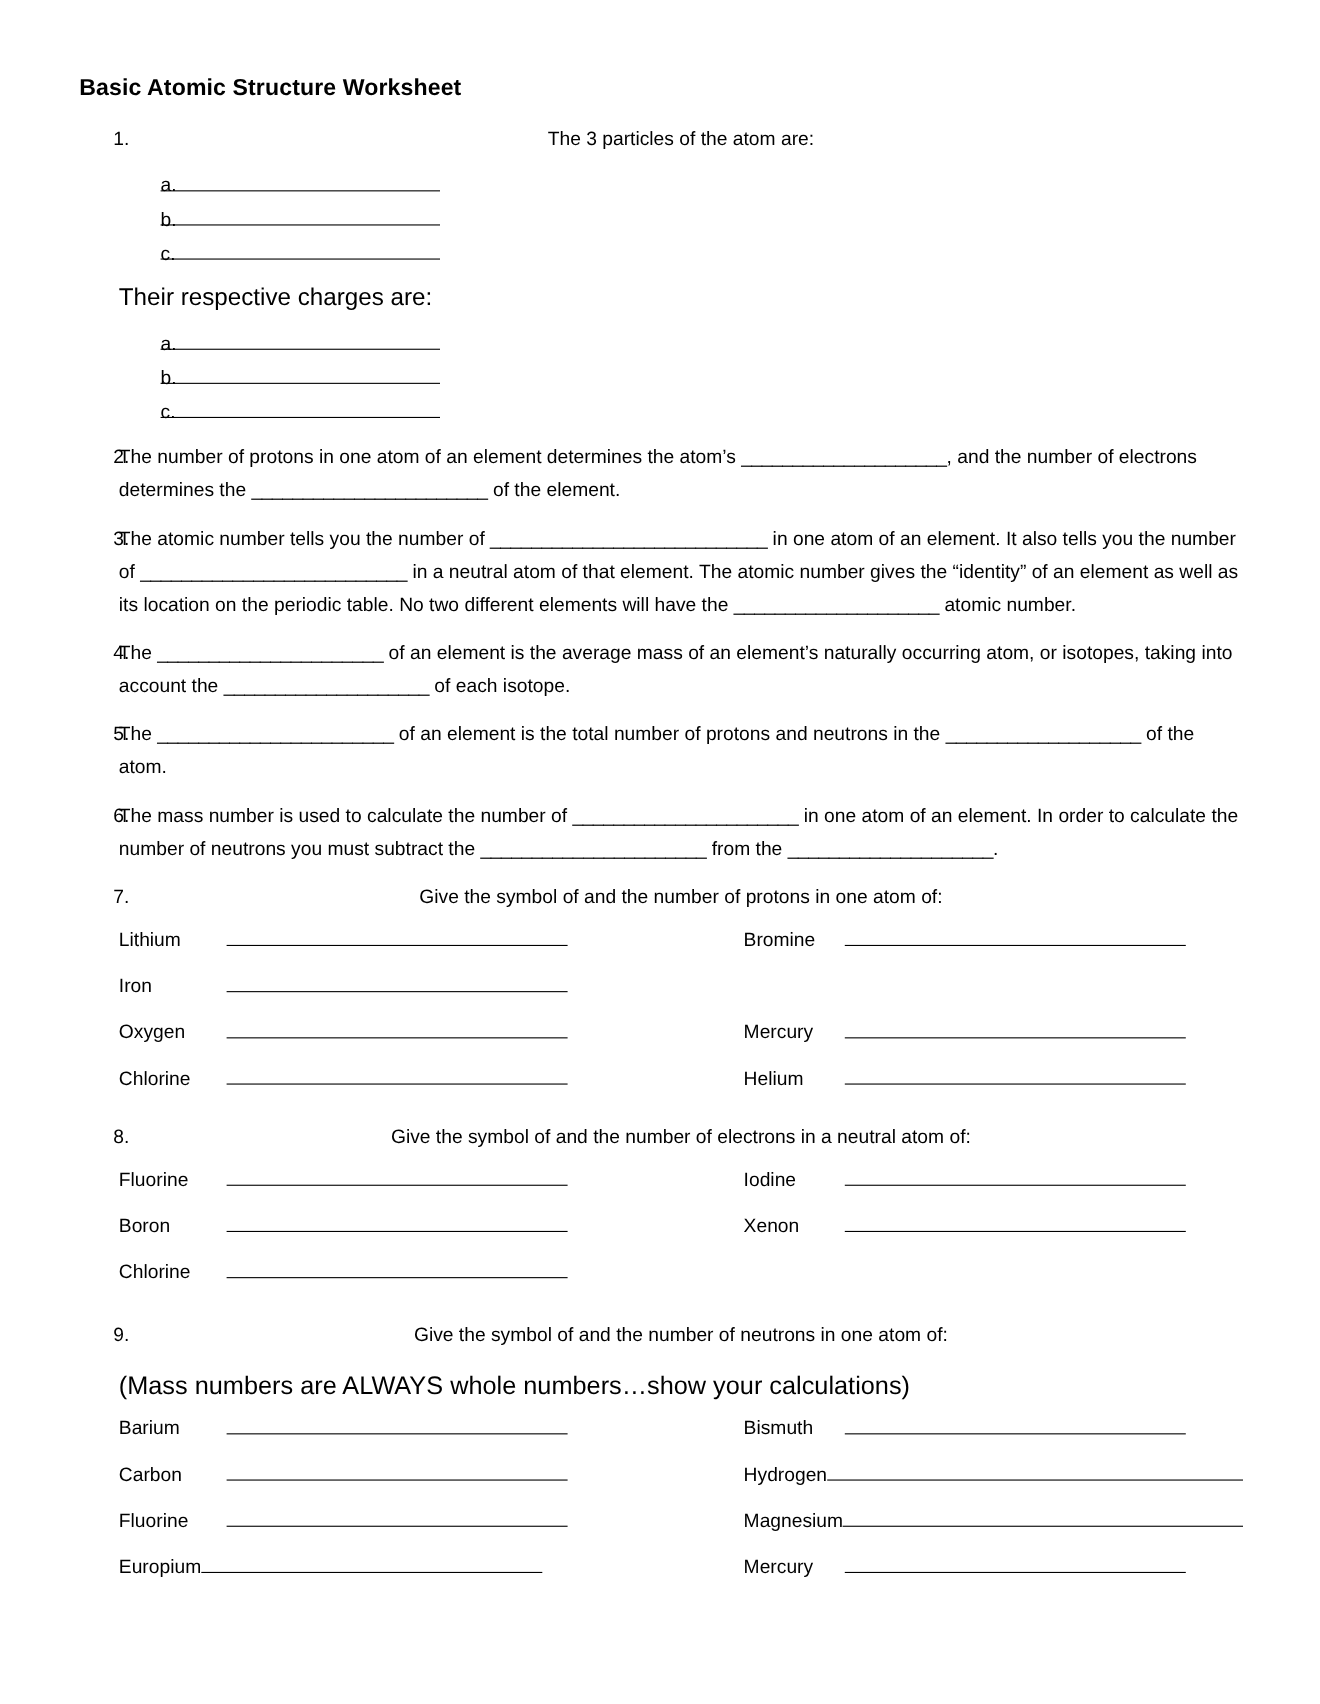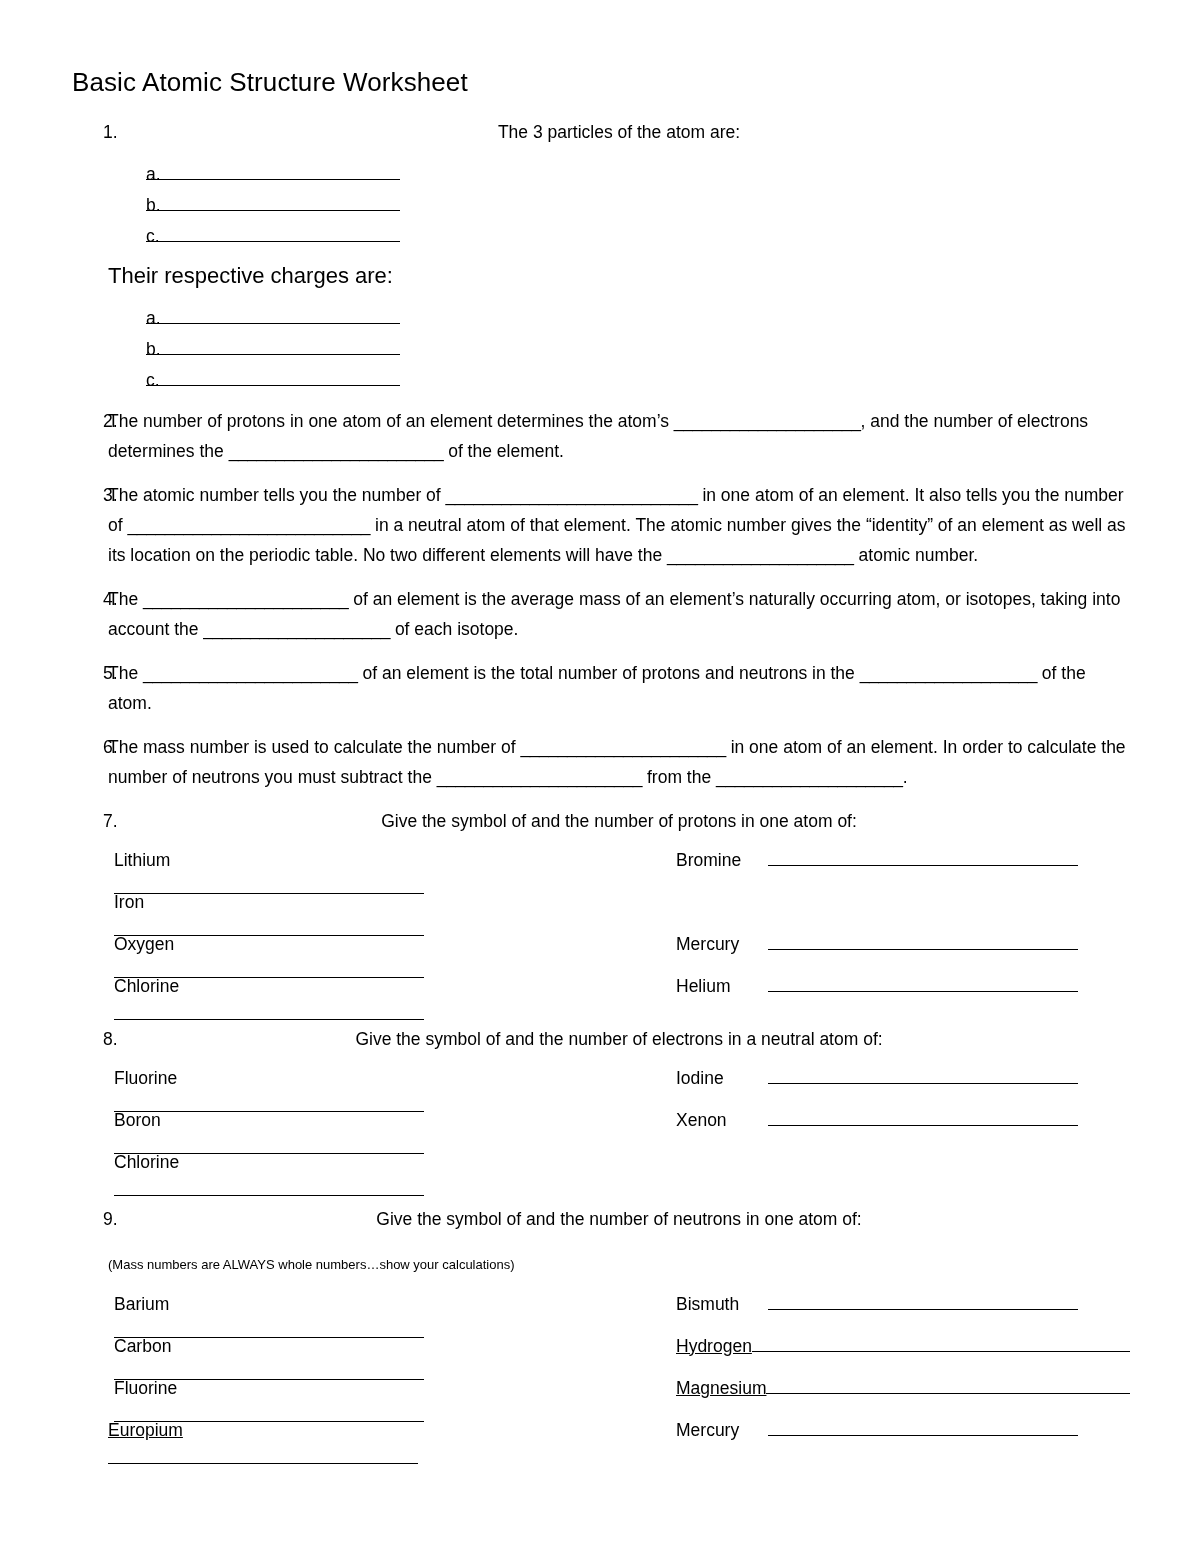--- a/index.html
+++ b/index.html
@@ -16,22 +16,22 @@
   }
   .page {
     position: relative;
     width: 1200px;
     height: 1549px;
     background: #ffffff;
     box-sizing: border-box;
     padding: 68px 70px 0 72px;
   }
   .doc-title {
-    font-size: 26px;
-    font-weight: 400;
+    font-size: 21px;
+    font-weight: 700;
     line-height: 1.1;
     margin: 0 0 20px 0;
     letter-spacing: 0.1px;
   }
   
   .qrow {
     display: flex;
     align-items: flex-start;
     margin-top: 14px;
   }
@@ -90,45 +90,45 @@
   }
   .elrow {
     display: flex;
     align-items: baseline;
     height: 42px;
   }
   .elcell {
     display: flex;
     align-items: baseline;
   }
-  .elcell.left  { width: 568px; min-width: 568px; flex-direction: column; }
+  .elcell.left  { width: 568px; min-width: 568px; }
   .elcell.right { flex: 1; }
   .elname {
     font-size: 17.5px;
     line-height: 28px;
     white-space: nowrap;
   }
   .elrule {
     display: inline-block;
     border-bottom: 1.7px solid #000;
     height: 19px;
     margin-left: 6px;
   }
   
   .elcell.left .elname { width: 92px; min-width: 92px; }
   .elcell.left .elrule { width: 310px; }
   .elcell.right .elname { width: 86px; min-width: 86px; }
   .elcell.right .elrule { width: 310px; }
 
   
-  .elcell .elname.wide { width: auto; min-width: 0; text-decoration: underline; }
+  .elcell .elname.wide { width: auto; min-width: 0; }
   .elcell .elrule.fill { width: auto; flex: 1; }
 
   .note {
-    font-size: 13px;
+    font-size: 23px;
     line-height: 30px;
     margin-top: 16px;
   }
   .q9head { margin-top: 14px; }
 </style>
 </head>
 <body>
 
 <div class="page">
 

